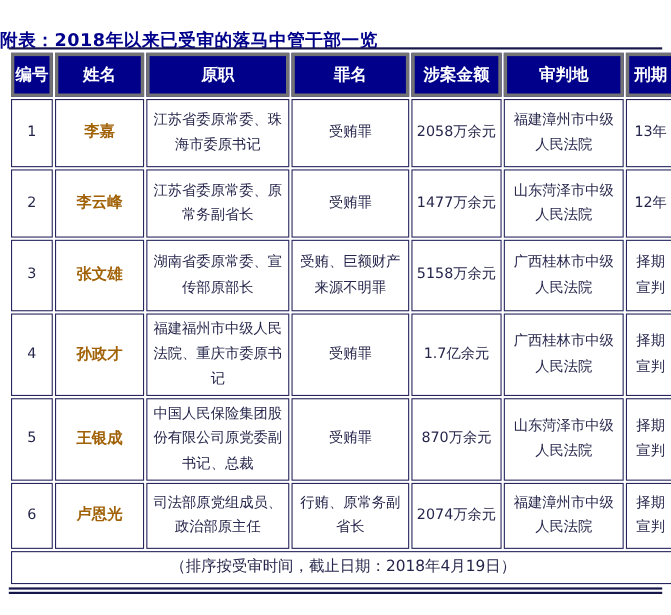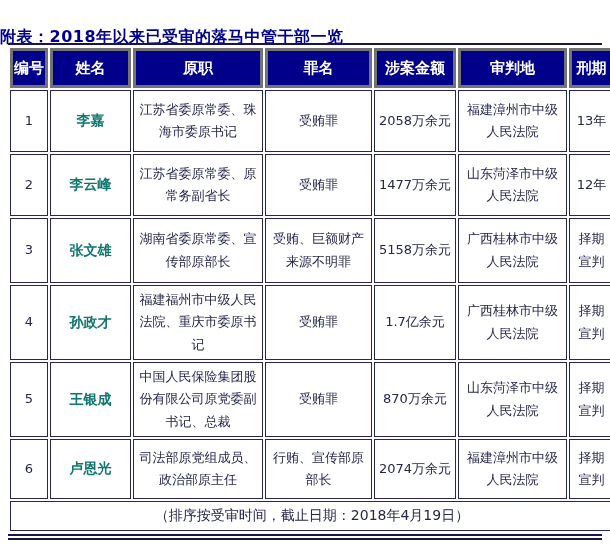--- a/index.html
+++ b/index.html
@@ -52,21 +52,21 @@
   td {
     border: 1px solid #26265E;
     color: #26264C;
     font-size: 13px;
     text-align: center;
     vertical-align: middle;
     padding: 2px 3px;
     line-height: 1.7;
     word-break: break-all;
   }
-  td.cell-name { font-weight: bold; font-size: 14px; color: #0f766e; }
+  td.cell-name { font-weight: bold; font-size: 14px; color: #a16207; }
   td.cell-no   { font-size: 13px; }
   tbody tr:nth-child(1) { height: 62px; }
   tbody tr:nth-child(2) { height: 62px; }
   tbody tr:nth-child(3) { height: 65px; }
   tbody tr:nth-child(4) { height: 75px; }
   tbody tr:nth-child(5) { height: 75px; }
   tbody tr:nth-child(6) { height: 60px; }
   tfoot td {
     height: 24px;
     font-size: 14px;
@@ -151,21 +151,21 @@
             <td class="cell-former-position">中国人民保险集团股份有限公司原党委副书记、总裁</td>
             <td class="cell-crime">受贿罪</td>
             <td class="cell-amount-involved">870万余元</td>
             <td class="cell-trial-location">山东菏泽市中级人民法院</td>
             <td class="cell-sentence">择期宣判</td>
           </tr>
           <tr>
             <td class="cell-no">6</td>
             <td class="cell-name">卢恩光</td>
             <td class="cell-former-position">司法部原党组成员、政治部原主任</td>
-            <td class="cell-crime">行贿、宣传部原部长</td>
+            <td class="cell-crime">行贿、原常务副省长</td>
             <td class="cell-amount-involved">2074万余元</td>
             <td class="cell-trial-location">福建漳州市中级人民法院</td>
             <td class="cell-sentence">择期宣判</td>
           </tr>
         </tbody>
       <tfoot>
         <tr>
           <td colspan="7">（排序按受审时间，截止日期：2018年4月19日）</td>
         </tr>
       </tfoot>

